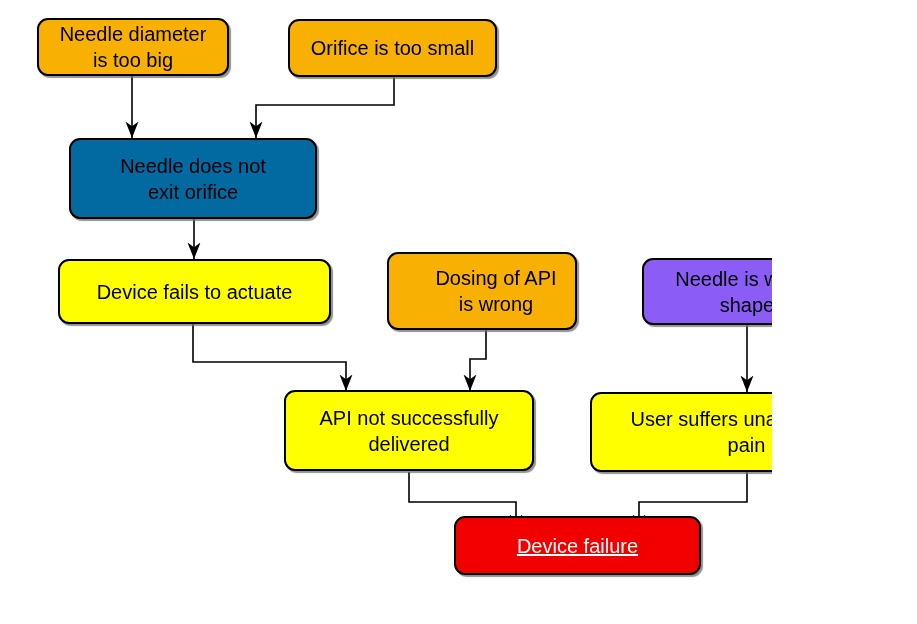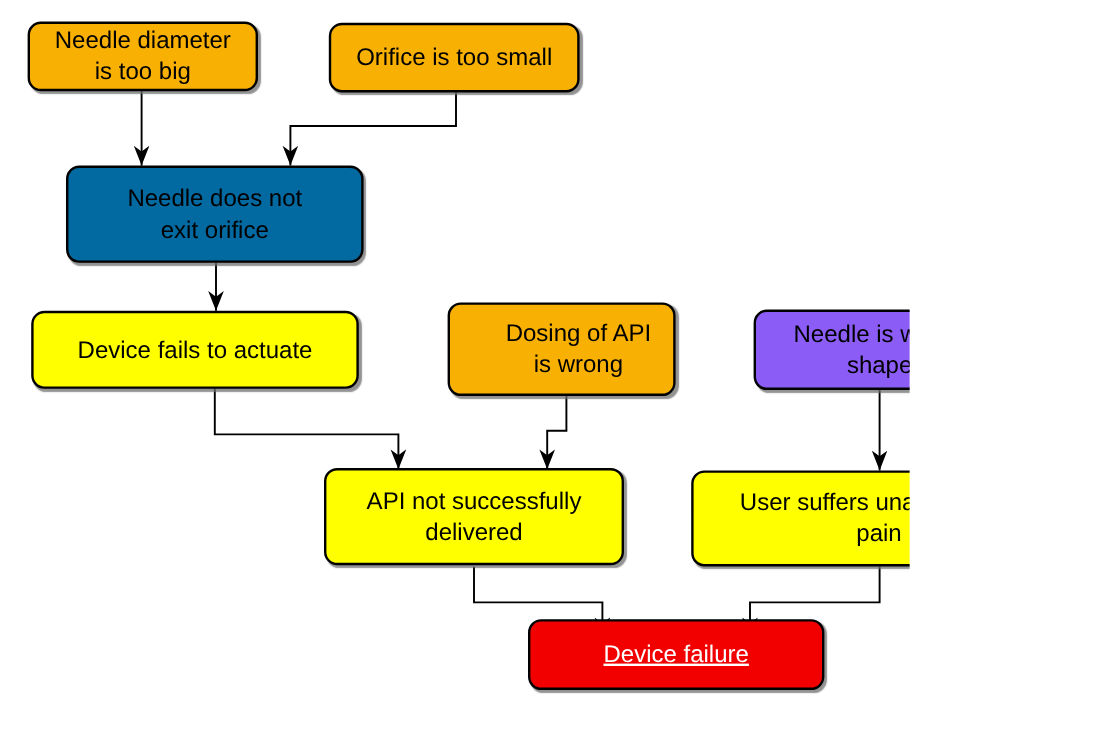--- a/index.html
+++ b/index.html
@@ -7,20 +7,21 @@
     padding: 0;
     background: #FFFFFF;
     font-family: "Liberation Sans", sans-serif;
   }
   .canvas {
     position: relative;
     width: 758px;
     height: 624px;
     background: #FFFFFF;
     overflow: hidden;
+    margin-left: 14px;
   }
   .edge-layer {
     position: absolute;
     left: 0;
     top: 0;
     width: 917px;
     height: 624px;
   }
   .node {
     position: absolute;
@@ -63,21 +64,21 @@
         <polyline class="edge" points="395,472 395,502 502,502 502,531" stroke="#000000" marker-end="url(#arrowhead)"></polyline>
         <polyline class="edge" points="733,472 733,502 625,502 625,531" stroke="#000000" marker-end="url(#arrowhead)"></polyline>
       </g>
   </svg>
   <div id="node-layer">
       <div class="node" style="left: 23px; top: 18px; width: 192px; height: 58px; background: rgb(248, 177, 3); border-color: rgb(0, 0, 0); color: rgb(0, 0, 0);">Needle diameter
 is too big</div>
       <div class="node" style="left: 274px; top: 19px; width: 209px; height: 58px; background: rgb(248, 177, 3); border-color: rgb(0, 0, 0); color: #000000;">Orifice is too small</div>
       <div class="node" style="left: 55px; top: 138px; width: 248px; height: 81px; background: #0369a1; border-color: rgb(0, 0, 0); color: rgb(0, 0, 0);">Needle does not
 exit orifice</div>
-      <div class="node" style="left: 26px; top: 259px; width: 273px; height: 65px; background: rgb(255, 255, 0); border-color: rgb(0, 0, 0); color: rgb(0, 0, 0);">Device fails to actuate</div>
+      <div class="node" style="left: 44px; top: 259px; width: 273px; height: 65px; background: rgb(255, 255, 0); border-color: rgb(0, 0, 0); color: rgb(0, 0, 0);">Device fails to actuate</div>
       <div class="node" style="left: 373px; top: 252px; width: 190px; height: 78px; background: rgb(248, 177, 3); border-color: rgb(0, 0, 0); color: rgb(0, 0, 0); padding-left: 28px;">Dosing of API
 is wrong</div>
       <div class="node" style="left: 628px; top: 258px; width: 210px; height: 67px; background: #8b5cf6; border-color: rgb(0, 0, 0); color: rgb(0, 0, 0);">Needle is wrong
 shape</div>
       <div class="node" style="left: 270px; top: 390px; width: 250px; height: 81px; background: rgb(255, 255, 0); border-color: rgb(0, 0, 0); color: rgb(0, 0, 0);">API not successfully
 delivered</div>
       <div class="node" style="left: 576px; top: 392px; width: 313px; height: 80px; background: rgb(255, 255, 0); border-color: rgb(0, 0, 0); color: rgb(0, 0, 0);">User suffers unacceptable
 pain</div>
       <div class="node" style="left: 440px; top: 516px; width: 247px; height: 59px; background: rgb(242, 0, 0); border-color: rgb(0, 0, 0); color: #ffffff; text-decoration: underline;">Device failure</div>
     </div>

